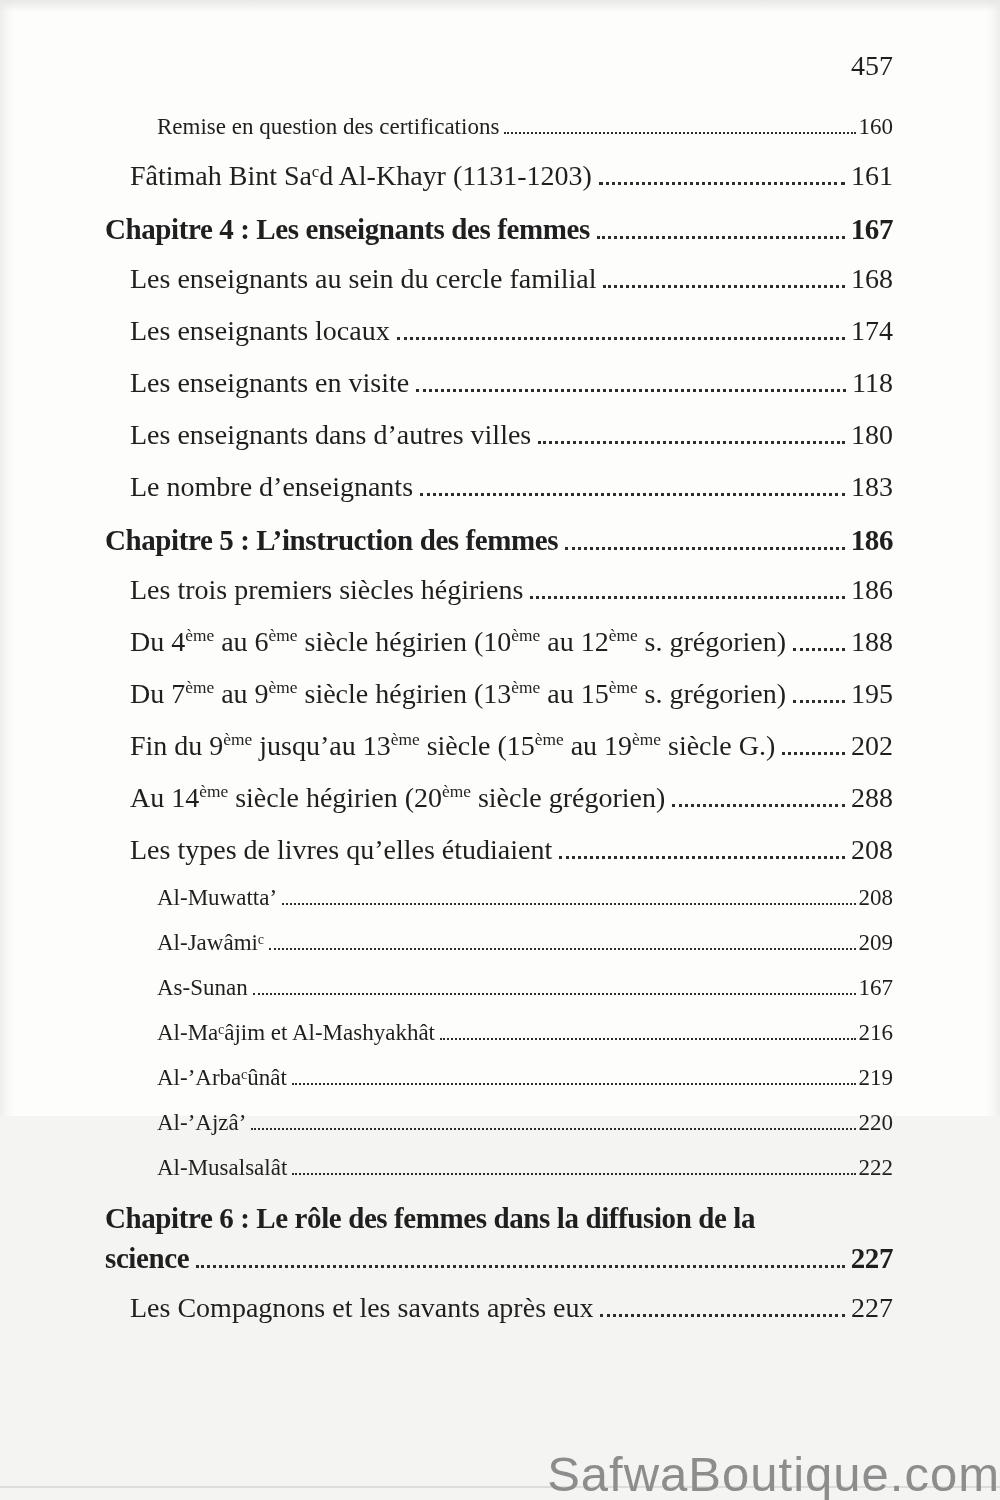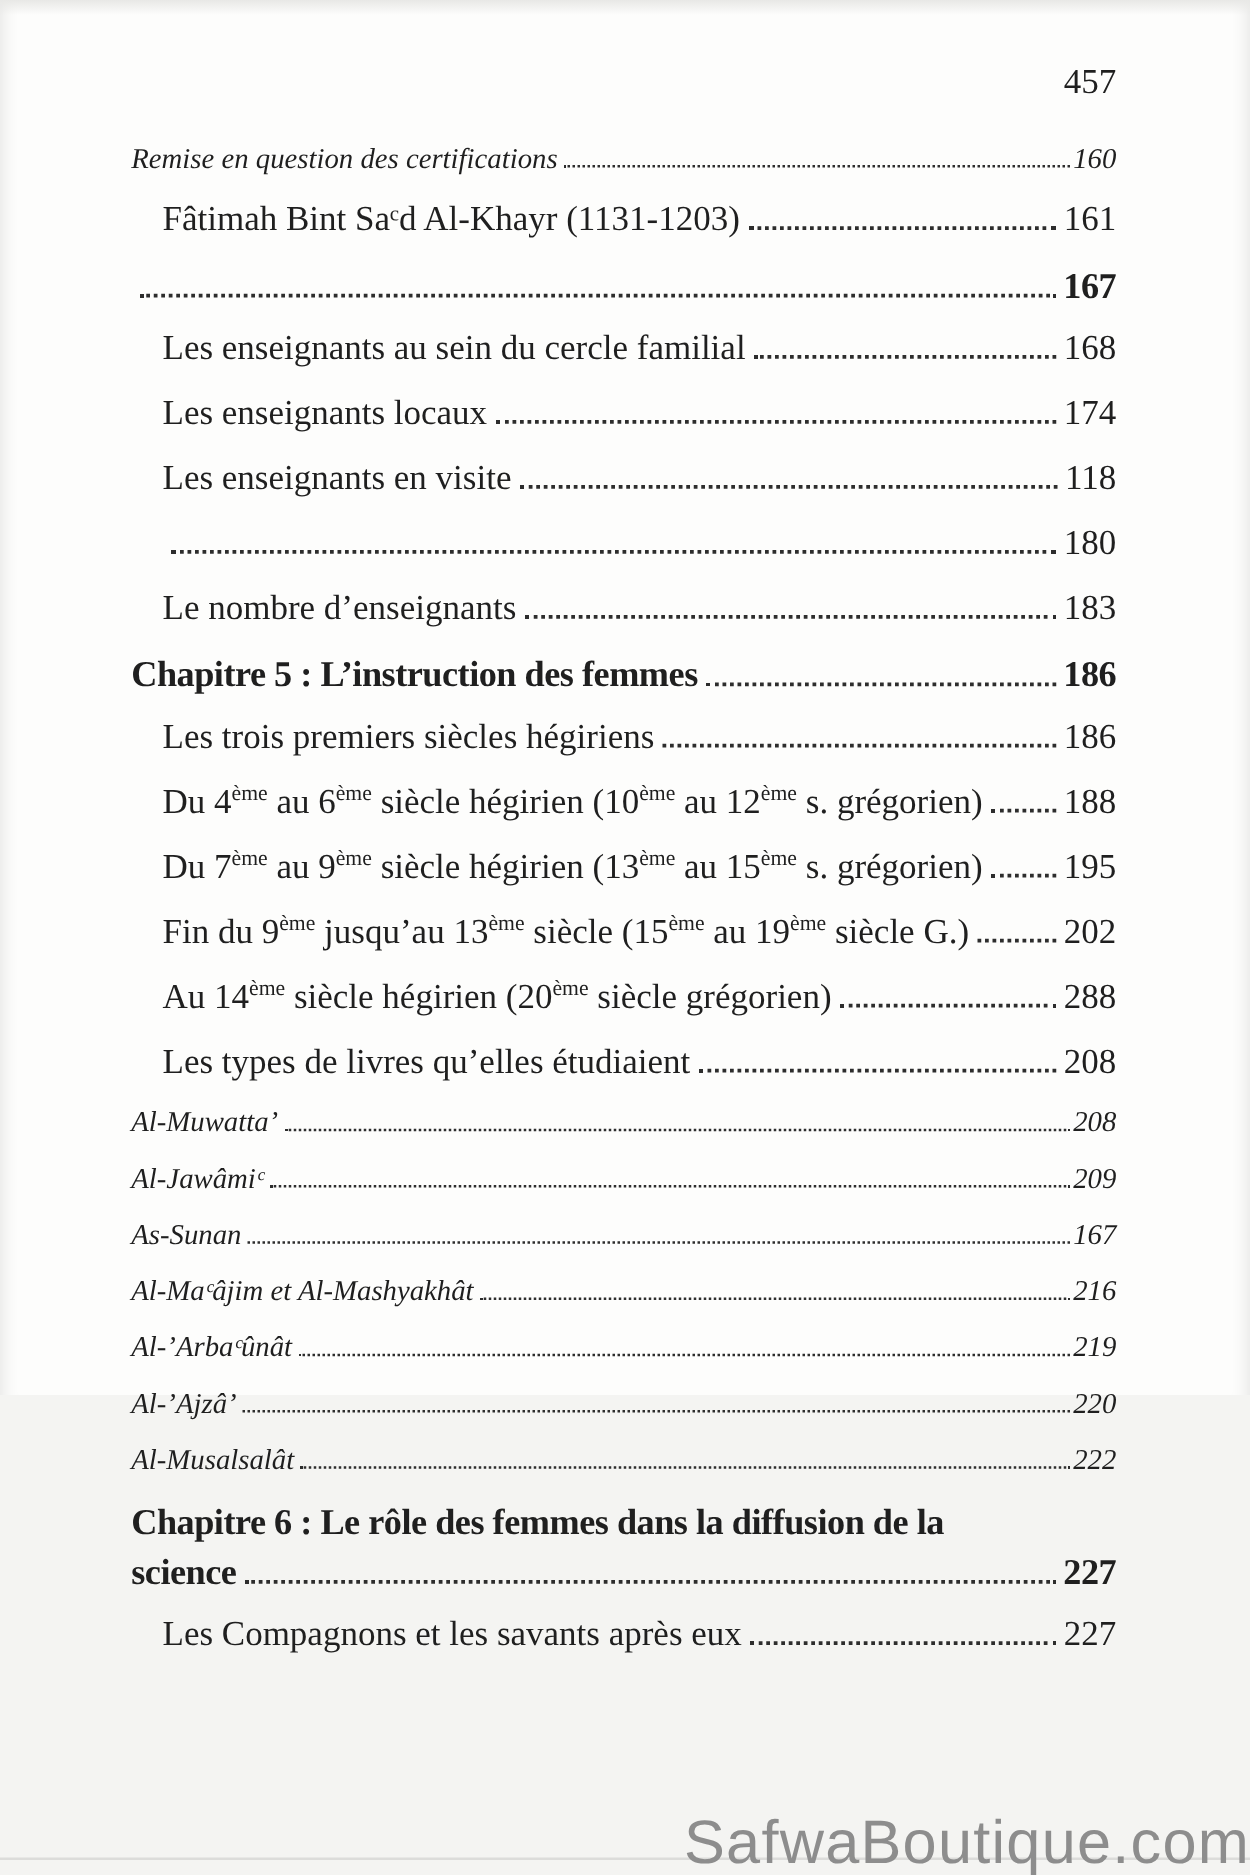--- a/index.html
+++ b/index.html
@@ -37,22 +37,22 @@
   .toc-page { flex: 0 0 auto; }
   .toc-entry.chapter {
     font-weight: bold; font-size: 29px; line-height: 40px;
     letter-spacing: -0.4px; margin-bottom: 11px;
   }
   .toc-entry.section {
     font-size: 28px; line-height: 38px;
     margin-left: 25px; margin-bottom: 14px;
   }
   .toc-entry.sub {
-    font-style: italic; font-size: 23px; line-height: 30px;
-    margin-bottom: 15px;
+    font-size: 23px; line-height: 30px;
+    margin-left: 52px; margin-bottom: 15px;
   }
   .toc-entry.sub .leader { border-bottom-width: 2px; margin: 0 3px 0 5px; }
   sup { font-size: 62%; vertical-align: super; line-height: 0; }
   .bottom-rule {
     position: absolute; left: 0; right: 0; top: 1486px; height: 2px;
     background: #dcdcda; z-index: 1;
   }
   .watermark {
     position: absolute; left: 0; right: 0; top: 1450px;
     text-align: right; z-index: 2;
@@ -76,20 +76,21 @@
       </div>
       <div class="toc-entry section">
         <div class="toc-row">
           <span class="toc-text">Fâtimah Bint Saᶜd Al-Khayr (1131-1203)</span>
           <span class="leader"></span>
           <span class="toc-page">161</span>
         </div>
       </div>
       <div class="toc-entry chapter">
         <div class="toc-row">
+          <span class="toc-text">Chapitre 4 : Les enseignants des femmes</span>
           <span class="leader"></span>
           <span class="toc-page">167</span>
         </div>
       </div>
       <div class="toc-entry section">
         <div class="toc-row">
           <span class="toc-text">Les enseignants au sein du cercle familial</span>
           <span class="leader"></span>
           <span class="toc-page">168</span>
         </div>
@@ -103,20 +104,21 @@
       </div>
       <div class="toc-entry section">
         <div class="toc-row">
           <span class="toc-text">Les enseignants en visite</span>
           <span class="leader"></span>
           <span class="toc-page">118</span>
         </div>
       </div>
       <div class="toc-entry section">
         <div class="toc-row">
+          <span class="toc-text">Les enseignants dans d’autres villes</span>
           <span class="leader"></span>
           <span class="toc-page">180</span>
         </div>
       </div>
       <div class="toc-entry section">
         <div class="toc-row">
           <span class="toc-text">Le nombre d’enseignants</span>
           <span class="leader"></span>
           <span class="toc-page">183</span>
         </div>

